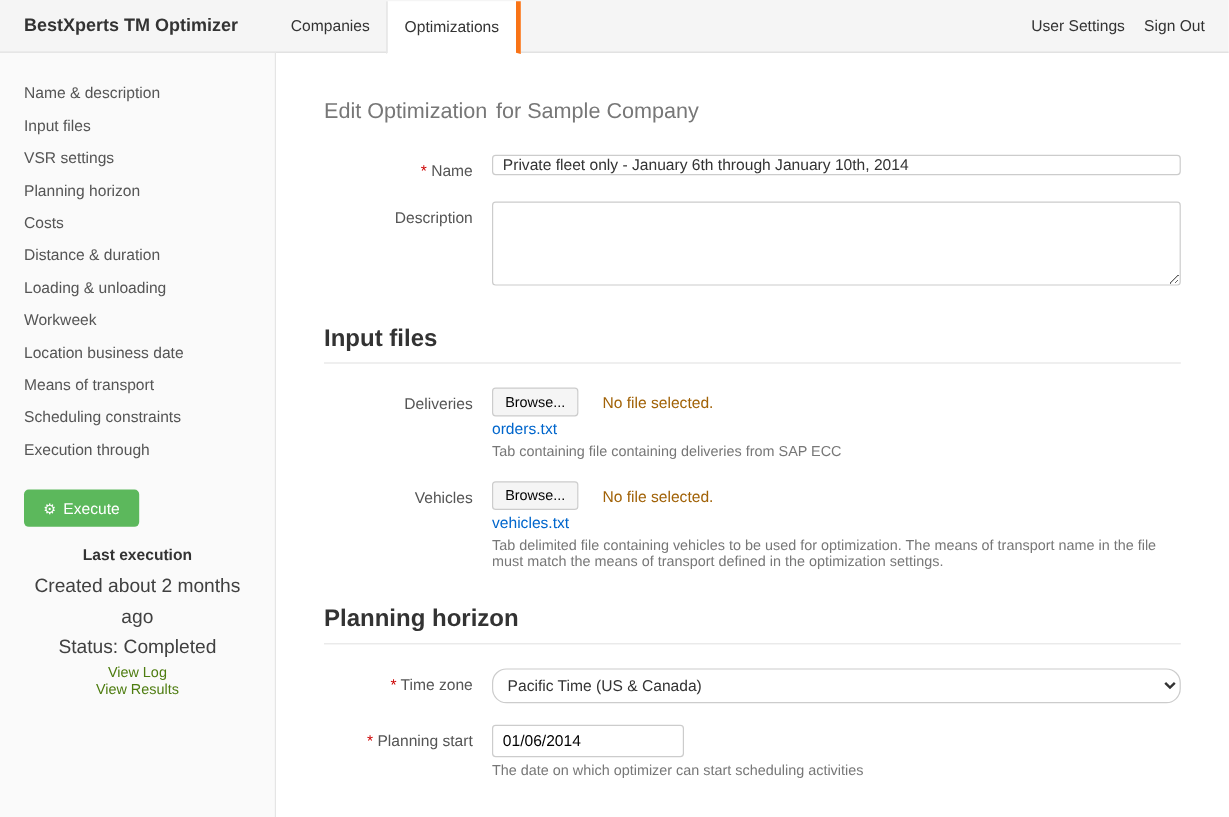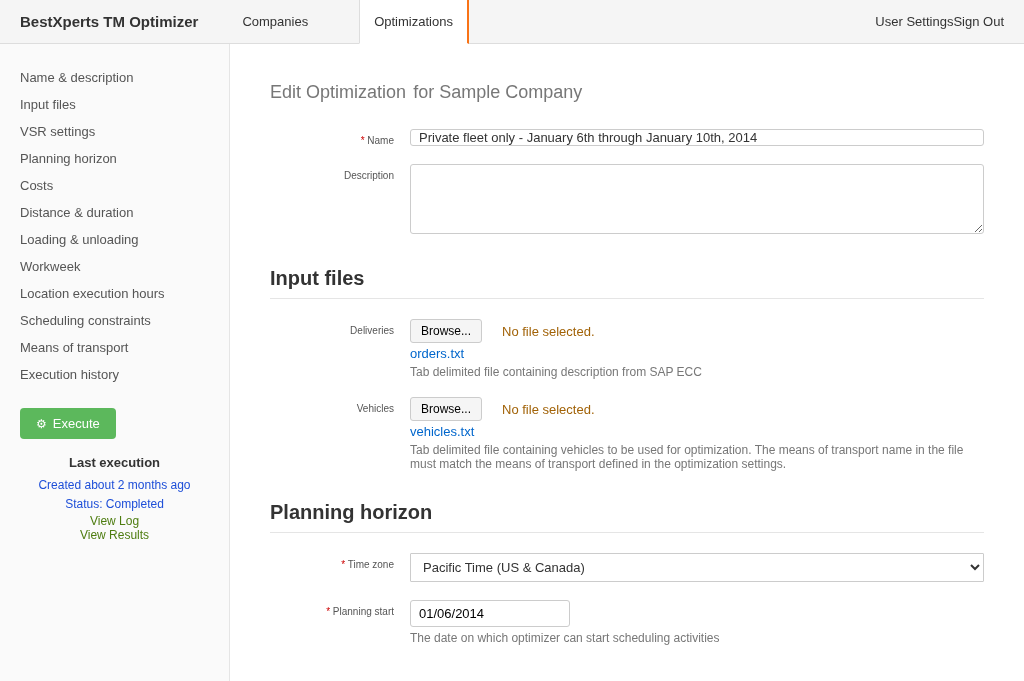--- a/index.html
+++ b/index.html
@@ -15,43 +15,43 @@
       height: 44px;
     }
     .nav-brand {
       font-size: 15px;
       font-weight: bold;
       color: #333;
       margin-right: 30px;
     }
     .nav-links {
       display: flex;
-      align-items: center;
+      align-items: flex-end;
       flex: 1;
-      gap: 37px;
     }
     .nav-link {
       padding: 12px 14px;
       font-size: 13px;
       color: #333;
       cursor: pointer;
       text-decoration: none;
       height: 44px;
       display: flex;
       align-items: center;
     }
     .nav-link.active {
       background: #fff;
       border-left: 1px solid #ddd;
-      border-right: 2px solid #f97316;
+      border-right: 4px solid #f97316;
       border-bottom: 1px solid #fff;
       margin-bottom: -1px;
     }
     .nav-right {
       display: flex;
+      gap: 16px;
       align-items: center;
     }
     .nav-right a {
       color: #333;
       text-decoration: none;
       font-size: 13px;
       cursor: pointer;
     }
 
     
@@ -95,22 +95,22 @@
     .last-execution {
       padding: 0 20px;
       text-align: center;
     }
     .last-execution-title {
       font-weight: bold;
       font-size: 13px;
       margin-bottom: 6px;
     }
     .last-execution-text {
-      font-size: 12px;
-      color: #1d4ed8;
+      font-size: 16px;
+      color: #404040;
       line-height: 1.6;
     }
     .last-execution-link {
       color: #4d7c0f;
       text-decoration: none;
       font-size: 12px;
       display: block;
     }
 
     
@@ -143,21 +143,21 @@
     .form-row {
       display: flex;
       align-items: flex-start;
       margin-bottom: 18px;
     }
     .form-label {
       width: 140px;
       text-align: right;
       padding-right: 16px;
       padding-top: 6px;
-      font-size: 10px;
+      font-size: 13px;
       color: #555;
       flex-shrink: 0;
     }
     .form-control {
       flex: 1;
     }
     .form-input {
       width: 100%;
       border: 1px solid #ccc;
       border-radius: 3px;
@@ -171,21 +171,21 @@
       border: 1px solid #ccc;
       border-radius: 3px;
       padding: 5px 8px;
       font-size: 13px;
       color: #333;
       resize: vertical;
     }
     .form-select {
       width: 100%;
       border: 1px solid #ccc;
-      border-radius: 1px;
+      border-radius: 12px;
       padding: 5px 8px;
       font-size: 13px;
       color: #333;
       background: #fff;
       appearance: auto;
     }
     .form-hint {
       font-size: 12px;
       color: #777;
       margin-top: 4px;
@@ -242,24 +242,24 @@
 
   <aside class="sidebar">
     <a class="sidebar-item">Name &amp; description</a>
     <a class="sidebar-item">Input files</a>
     <a class="sidebar-item">VSR settings</a>
     <a class="sidebar-item">Planning horizon</a>
     <a class="sidebar-item">Costs</a>
     <a class="sidebar-item">Distance &amp; duration</a>
     <a class="sidebar-item">Loading &amp; unloading</a>
     <a class="sidebar-item">Workweek</a>
-    <a class="sidebar-item">Location execution hours</a>
+    <a class="sidebar-item">Location business date</a>
+    <a class="sidebar-item">Means of transport</a>
     <a class="sidebar-item">Scheduling constraints</a>
-    <a class="sidebar-item">Means of transport</a>
-    <a class="sidebar-item">Execution history</a>
+    <a class="sidebar-item">Execution through</a>
 
     <div class="sidebar-execute">
       <button class="execute-btn">
         <span class="gear-icon">⚙</span>
         <span>Execute</span>
       </button>
     </div>
 
     <div class="last-execution">
       <div class="last-execution-title">Last execution</div>
@@ -300,21 +300,21 @@
       <div class="section-title">Input files</div>
 
       <div class="form-row">
         <label class="form-label">Deliveries</label>
         <div class="form-control">
           <div class="file-row">
             <button class="browse-btn">Browse...</button>
             <span class="file-name">No file selected.</span>
           </div>
           <a class="file-link">orders.txt</a>
-          <div class="form-hint">Tab delimited file containing description from SAP ECC</div>
+          <div class="form-hint">Tab containing file containing deliveries from SAP ECC</div>
         </div>
       </div>
 
       <div class="form-row">
         <label class="form-label">Vehicles</label>
         <div class="form-control">
           <div class="file-row">
             <button class="browse-btn">Browse...</button>
             <span class="file-name">No file selected.</span>
           </div>

